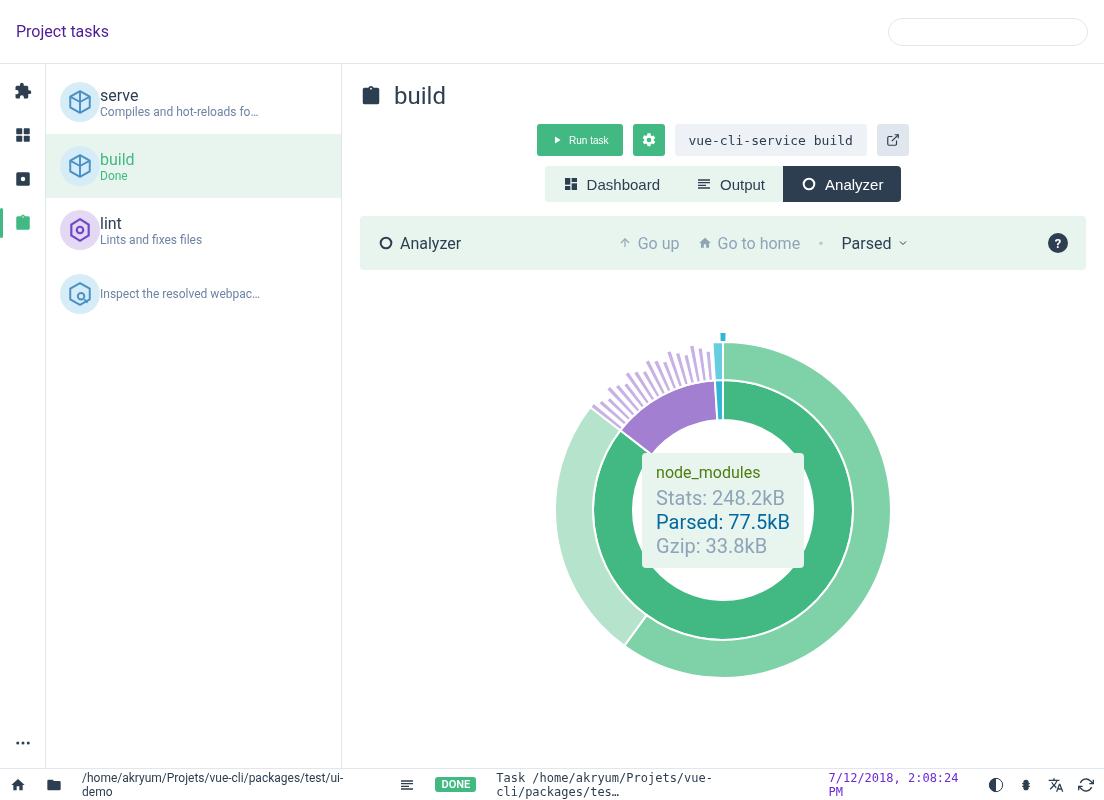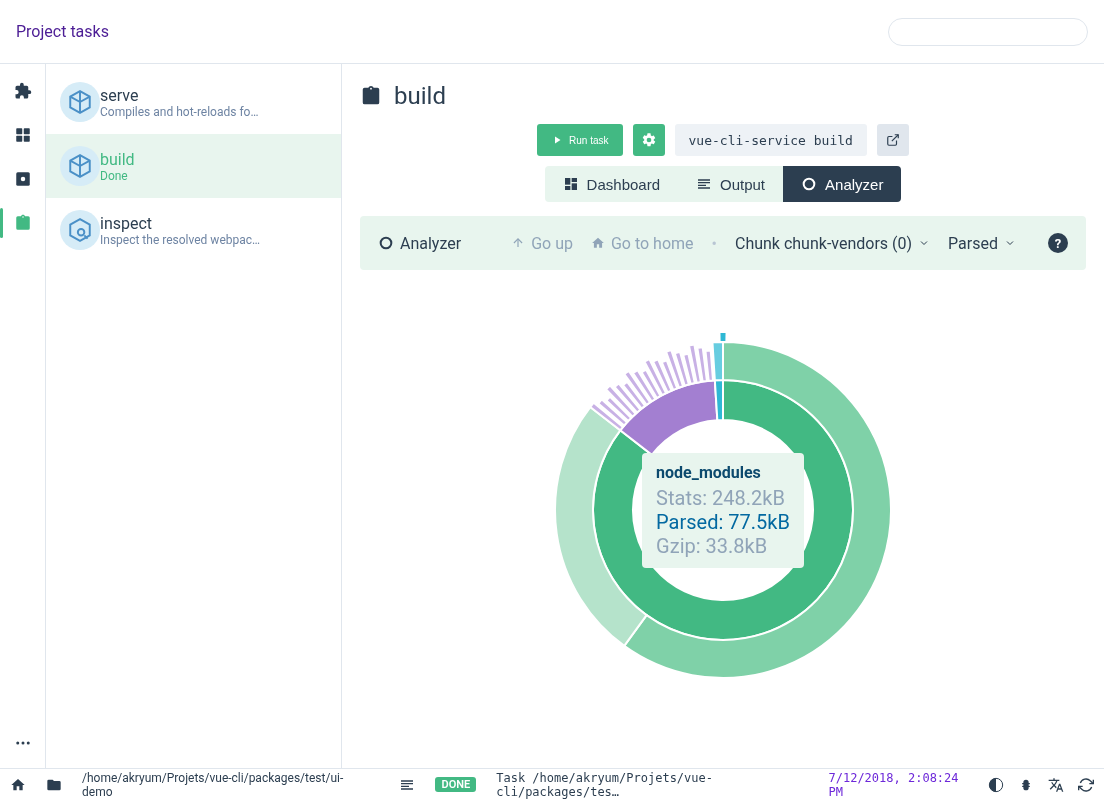--- a/index.html
+++ b/index.html
@@ -42,21 +42,21 @@
 .tabs { display: inline-flex; border-radius: 4px; overflow: hidden; }
 .tab { height: 36px; background: #e8f5ee; color: #2c3e50; border: none; padding: 0 18px; font-size: 15px; cursor: pointer; display: inline-flex; align-items: center; gap: 8px; }
 .tab.active { background: #2c3e50; color: #fff; }
 .analyzer-bar { background: #e8f5ee; border-radius: 4px; height: 54px; display: flex; align-items: center; padding: 0 18px; gap: 18px; color: #2c3e50; }
 .analyzer-bar .muted { color: #90a4b8; }
 .analyzer-bar .sep { color: #b8c5d3; }
 .analyzer-bar .group { display: inline-flex; align-items: center; gap: 6px; }
 .analyzer-bar .help { margin-left: auto; width: 20px; height: 20px; border-radius: 50%; background: #2c3e50; color: #fff; display: flex; align-items: center; justify-content: center; font-size: 13px; font-weight: bold; }
 .chart-area { flex: 1; display: flex; align-items: center; justify-content: center; position: relative; }
 .chart-center { position: absolute; background: #e8f5ee; border-radius: 4px; padding: 10px 14px; text-align: left; }
-.chart-center .ttl { font-weight: 700; font-size: 16px; color: #0c4a6e; margin-bottom: 4px; }
+.chart-center .ttl { font-weight: 400; font-size: 16px; color: #4d7c0f; margin-bottom: 4px; }
 .chart-center .row { font-size: 20px; color: #90a4b8; }
 .chart-center .row.parsed { color: #0369a1; }
 .footer { height: 32px; border-top: 1px solid #e0e6ed; display: flex; align-items: center; padding: 0 10px; font-size: 12px; gap: 20px; color: #2c3e50; }
 .footer .badge { background: #42b983; color: #fff; padding: 1px 6px; border-radius: 3px; font-size: 11px; font-weight: 600; }
 .footer .mono { font-family: "SFMono-Regular", Consolas, monospace; font-size: 12px; }
 .footer .muted { color: #6d28d9; font-family: monospace; font-size: 12px;}
 .footer-icons { margin-left: auto; display: flex; gap: 14px; color: #2c3e50; }
 .icon18 { width: 18px; height: 18px; }
 svg { display: block; }
 </style>
@@ -132,29 +132,40 @@
             <path d="M12 2l9 5v10l-9 5-9-5V7l9-5z"></path>
             <path d="M12 2v20M3 7l9 5 9-5"></path>
           </svg>
         </div>
     <div class="task-text">
           <div class="task-name">build</div>
     <div class="task-desc">Done</div>
         </div>
       </div>
       <div class="task">
+        <div class="task-icon purple">
+          <svg viewBox="0 0 24 24" fill="none" stroke="#7046c9" stroke-width="2">
+            <polygon points="12,2 20,7 20,17 12,22 4,17 4,7"></polygon>
+            <circle cx="12" cy="12" r="3"></circle>
+          </svg>
+        </div>
+    <div class="task-text">
+          <div class="task-name">lint</div>
+    <div class="task-desc">Lints and fixes files</div>
+        </div>
+      </div>
+      <div class="task">
         <div class="task-icon blue">
           <svg viewBox="0 0 24 24" fill="none" stroke="#4a90c7" stroke-width="1.8">
             <path d="M12 2l9 5v10l-9 5-9-5V7l9-5z"></path>
             <circle cx="13" cy="14" r="3"></circle>
             <line x1="16" y1="17" x2="19" y2="20"></line>
           </svg>
         </div>
     <div class="task-text">
-          <div class="task-name">inspect</div>
     <div class="task-desc">Inspect the resolved webpac…</div>
         </div>
       </div>
     </div>
 
   <div class="main">
     <div class="main-title">
       <span>
         <svg width="22" height="22" viewBox="0 0 24 24" fill="#2c3e50">
             <path d="M19 3h-4.18C14.4 1.84 13.3 1 12 1s-2.4.84-2.82 2H5a2 2 0 0 0-2 2v14a2 2 0 0 0 2 2h14a2 2 0 0 0 2-2V5a2 2 0 0 0-2-2zm-7 0a1 1 0 1 1 0 2 1 1 0 0 1 0-2z"></path>
@@ -226,26 +237,20 @@
           </svg>
         <span>Go up</span>
       </span>
       <span class="group muted">
         <svg width="14" height="14" viewBox="0 0 24 24" fill="currentColor">
             <path d="M10 20v-6h4v6h5v-8h3L12 3 2 12h3v8z"></path>
           </svg>
         <span>Go to home</span>
       </span>
       <span class="sep">•</span>
-      <span class="group">
-        <span>Chunk chunk-vendors (0)</span>
-        <svg width="12" height="12" viewBox="0 0 24 24" fill="none" stroke="currentColor" stroke-width="2">
-            <polyline points="6 9 12 15 18 9"></polyline>
-          </svg>
-      </span>
       <span class="group">
         <span>Parsed</span>
         <svg width="12" height="12" viewBox="0 0 24 24" fill="none" stroke="currentColor" stroke-width="2">
             <polyline points="6 9 12 15 18 9"></polyline>
           </svg>
       </span>
       <span class="help">?</span>
     </div>
 
     <div class="chart-area">

